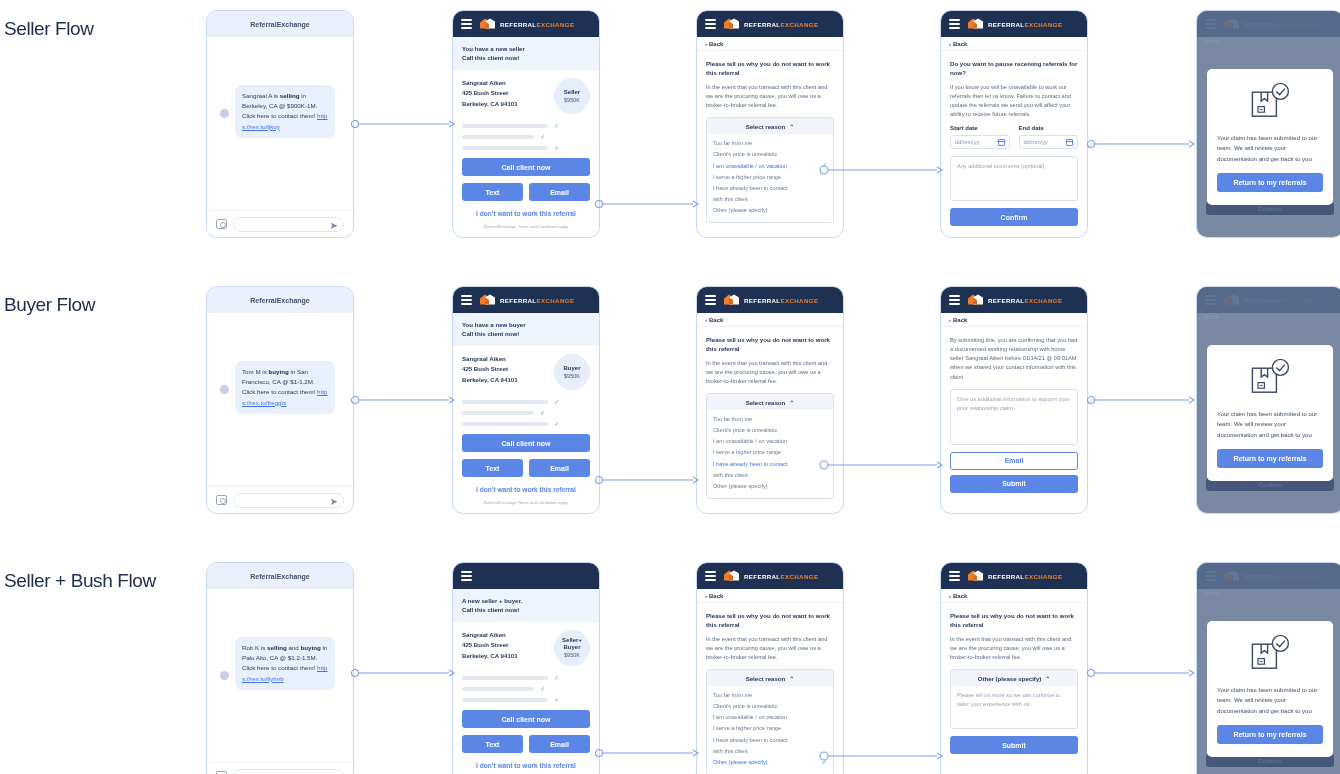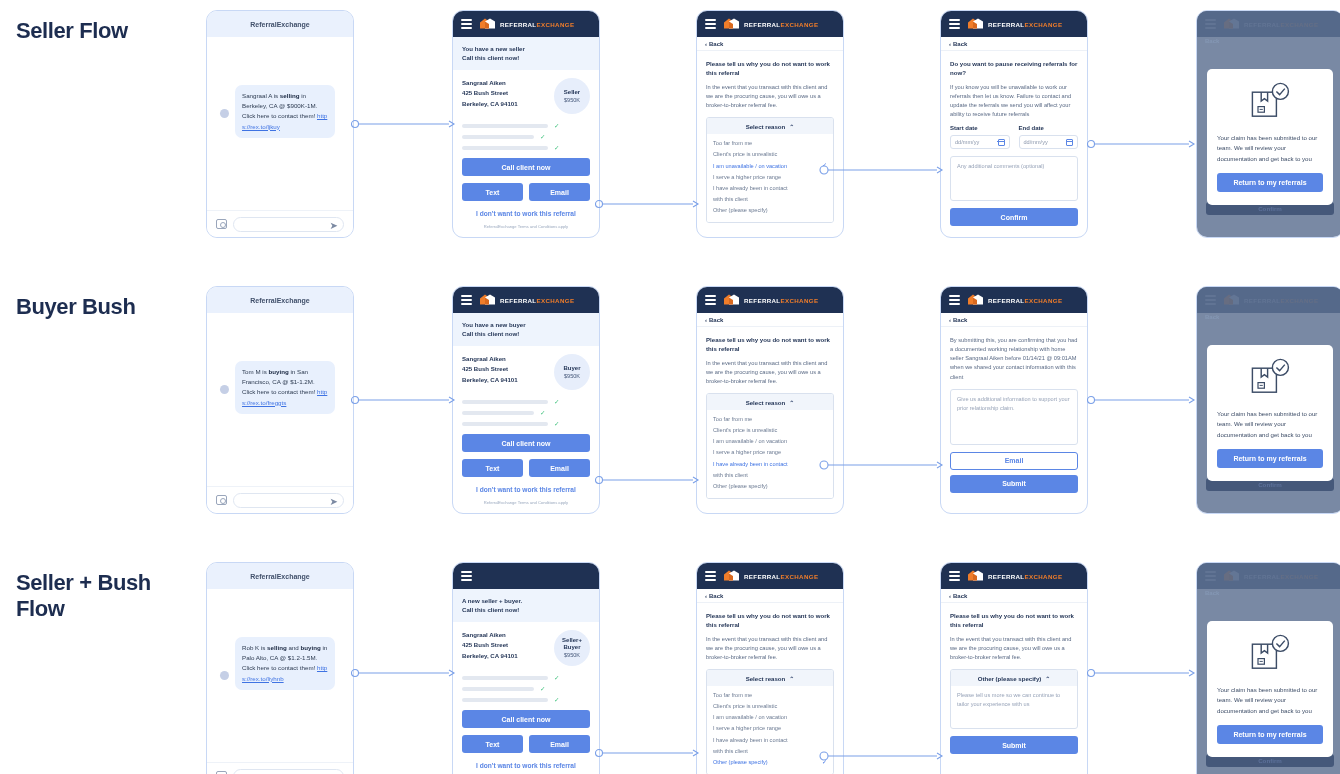--- a/index.html
+++ b/index.html
@@ -11,22 +11,22 @@
   }
   .canvas { position: relative; width: 1340px; height: 774px; }
 
   
   .row { position: absolute; left: 0; width: 1340px; }
   .row-1 { top: 0; height: 276px; }
   .row-2 { top: 276px; height: 276px; }
   .row-3 { top: 552px; height: 222px; }
 
   .flow-title {
-    position: absolute; left: 16px; top: 18px;
-    font-size: 22px; font-weight: bold; color: #1d2d50;
+    position: absolute; left: 4px; top: 18px;
+    font-size: 19px; font-weight: normal; color: #1d2d50;
     letter-spacing: -0.4px; line-height: 1.18; width: 180px;
   }
 
   
   .phone {
     position: absolute; top: 10px;
     width: 148px; height: 228px;
     border: 1px solid #c8d8f5; border-radius: 11px;
     background: #ffffff; overflow: hidden;
   }
@@ -435,21 +435,21 @@
     <div class="conn" style="left:1088px; top:138px;">
       <svg width="108" height="12" viewBox="0 0 108 12">
           <circle cx="3" cy="6" r="3.5" fill="none" stroke="#7ba0e8" stroke-width="1.1"></circle>
           <line x1="6" y1="6" x2="101" y2="6" stroke="#7ba0e8" stroke-width="1.1"></line>
           <path d="M101 3 L106 6 L101 9" fill="none" stroke="#7ba0e8" stroke-width="1.1"></path>
         </svg>
     </div>
   </div>
 
   <div class="row row-2">
-    <div class="flow-title">Buyer Bush</div>
+    <div class="flow-title">Buyer Flow</div>
 
     <div class="phone p1">
       <div class="sms-head">ReferralExchange</div>
       <div class="sms-body">
         <div class="bubble-dot" style="top:72px"></div>
         <div class="bubble">
           <span>Tom M is </span><b>buying</b><span> in San Francisco, CA @ $1-1.2M. Click here to contact them! </span><a href="#">https://rex.to/freggts</a>
         </div>
       </div>
       <div class="sms-foot">

